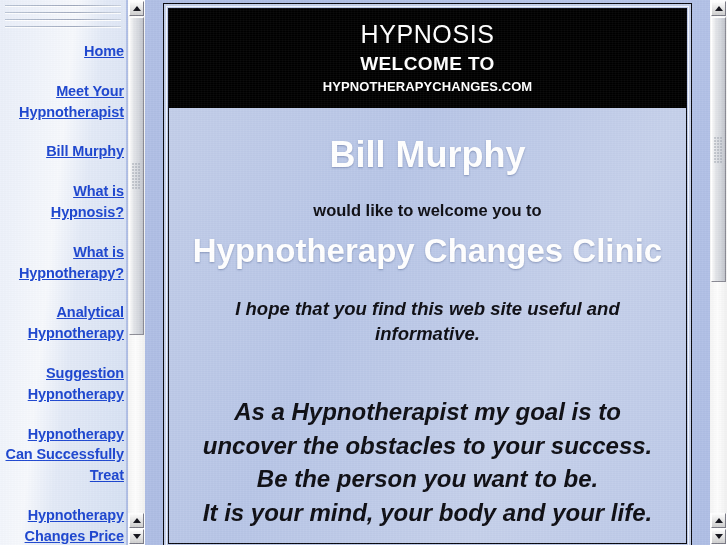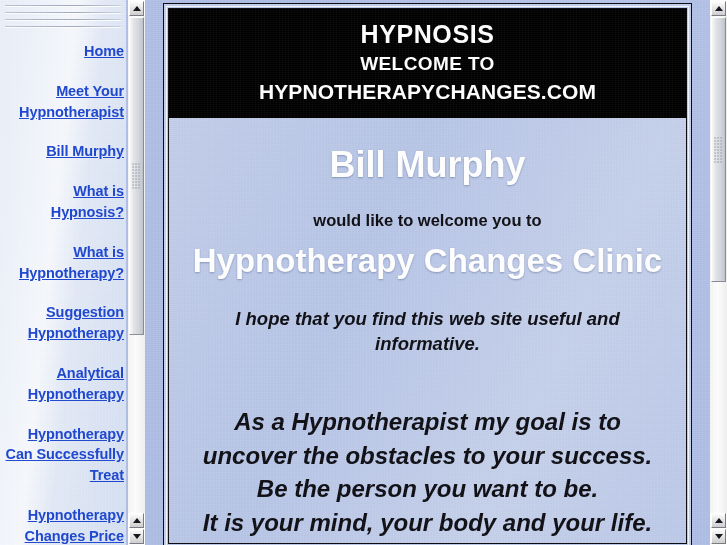--- a/index.html
+++ b/index.html
@@ -187,33 +187,33 @@
   
   #banner {
     background: #000000;
     color: #ffffff;
     text-align: center;
     padding: 11px 6px 13px 6px;
     box-sizing: border-box;
   }
   #banner .b1 {
     font-size: 25px;
-    font-weight: bold;
+    font-weight: normal;
     letter-spacing: .6px;
     line-height: 1.12;
   }
   #banner .b2 {
     font-size: 19px;
     font-weight: bold;
     letter-spacing: .4px;
     line-height: 1.45;
     margin-top: 2px;
   }
   #banner .b3 {
-    font-size: 21px;
+    font-size: 13px;
     font-weight: bold;
     letter-spacing: .1px;
     line-height: 1.25;
     margin-top: 1px;
   }
 
   
   #article {
     padding: 20px 22px 0 22px;
     text-align: center;
@@ -284,24 +284,24 @@
           <li class="nav-item">
             <a class="nav-link">Bill Murphy</a>
           </li>
           <li class="nav-item">
             <a class="nav-link">What is Hypnosis?</a>
           </li>
           <li class="nav-item">
             <a class="nav-link">What is Hypnotherapy?</a>
           </li>
           <li class="nav-item">
+            <a class="nav-link">Analytical Hypnotherapy</a>
+          </li>
+          <li class="nav-item">
             <a class="nav-link">Suggestion Hypnotherapy</a>
-          </li>
-          <li class="nav-item">
-            <a class="nav-link">Analytical Hypnotherapy</a>
           </li>
           <li class="nav-item">
             <a class="nav-link">Hypnotherapy Can Successfully Treat</a>
           </li>
           <li class="nav-item">
             <a class="nav-link">Hypnotherapy Changes Price</a>
           </li>
         </ul>
 
       </div>

